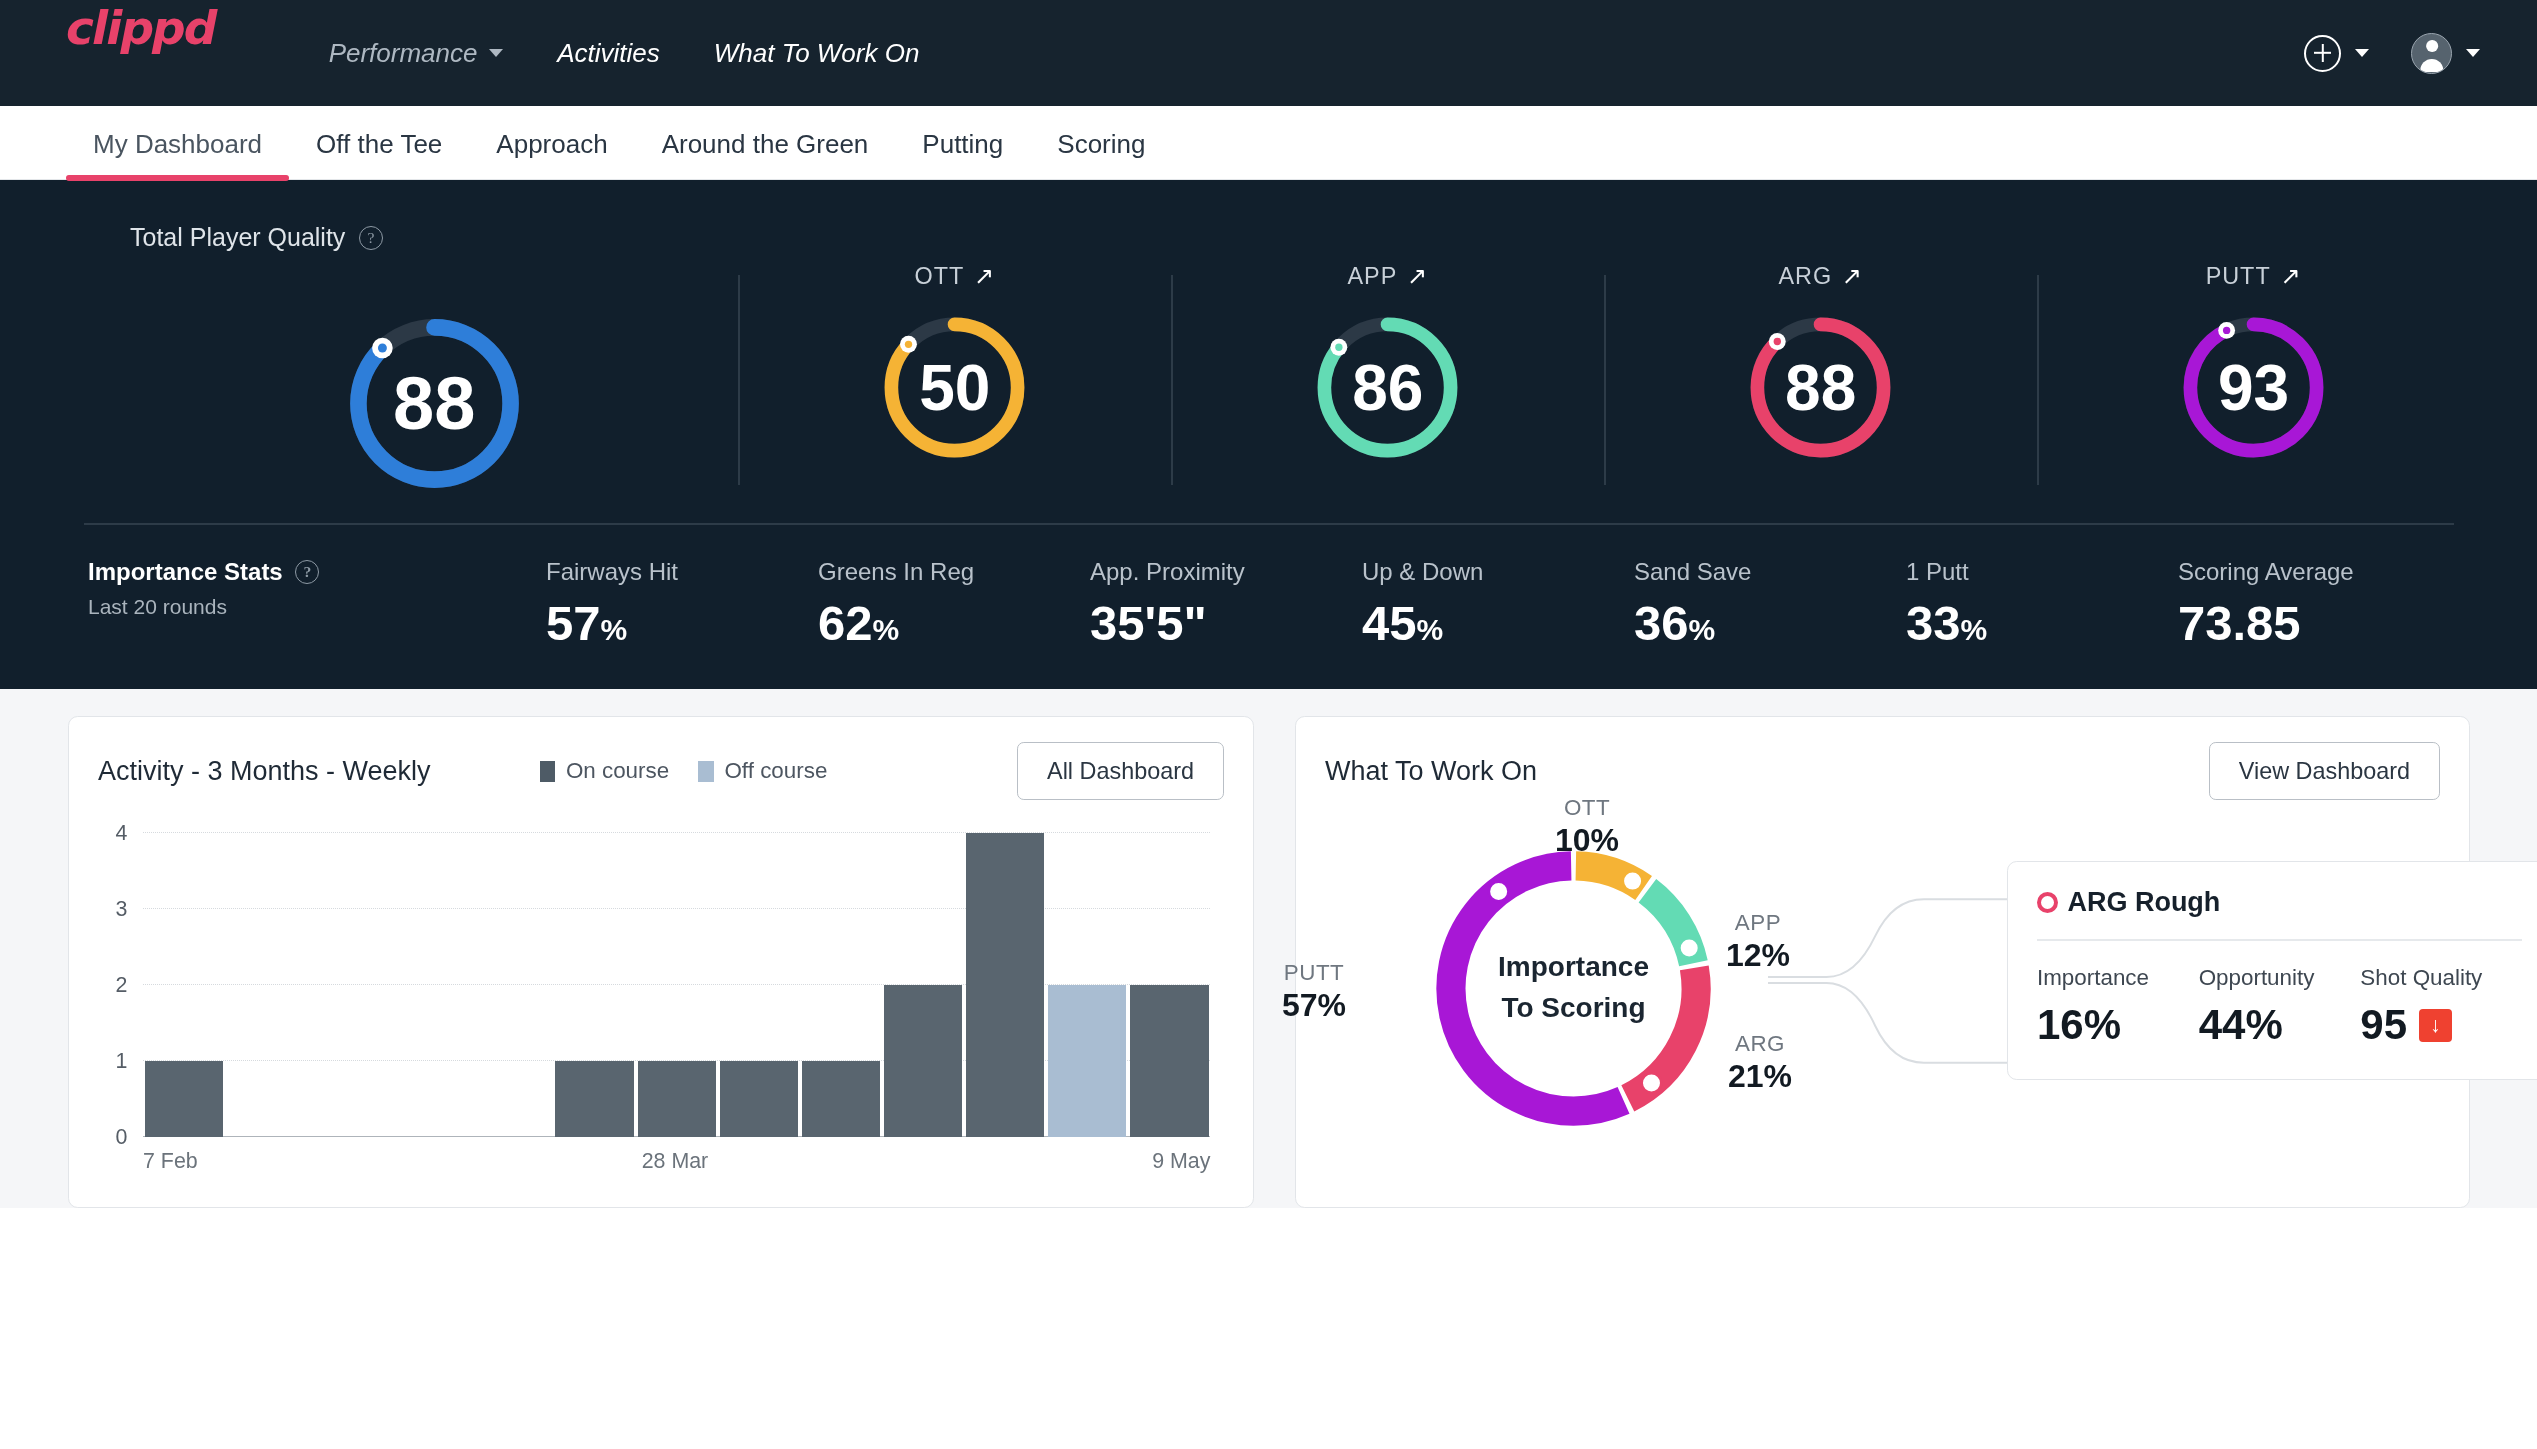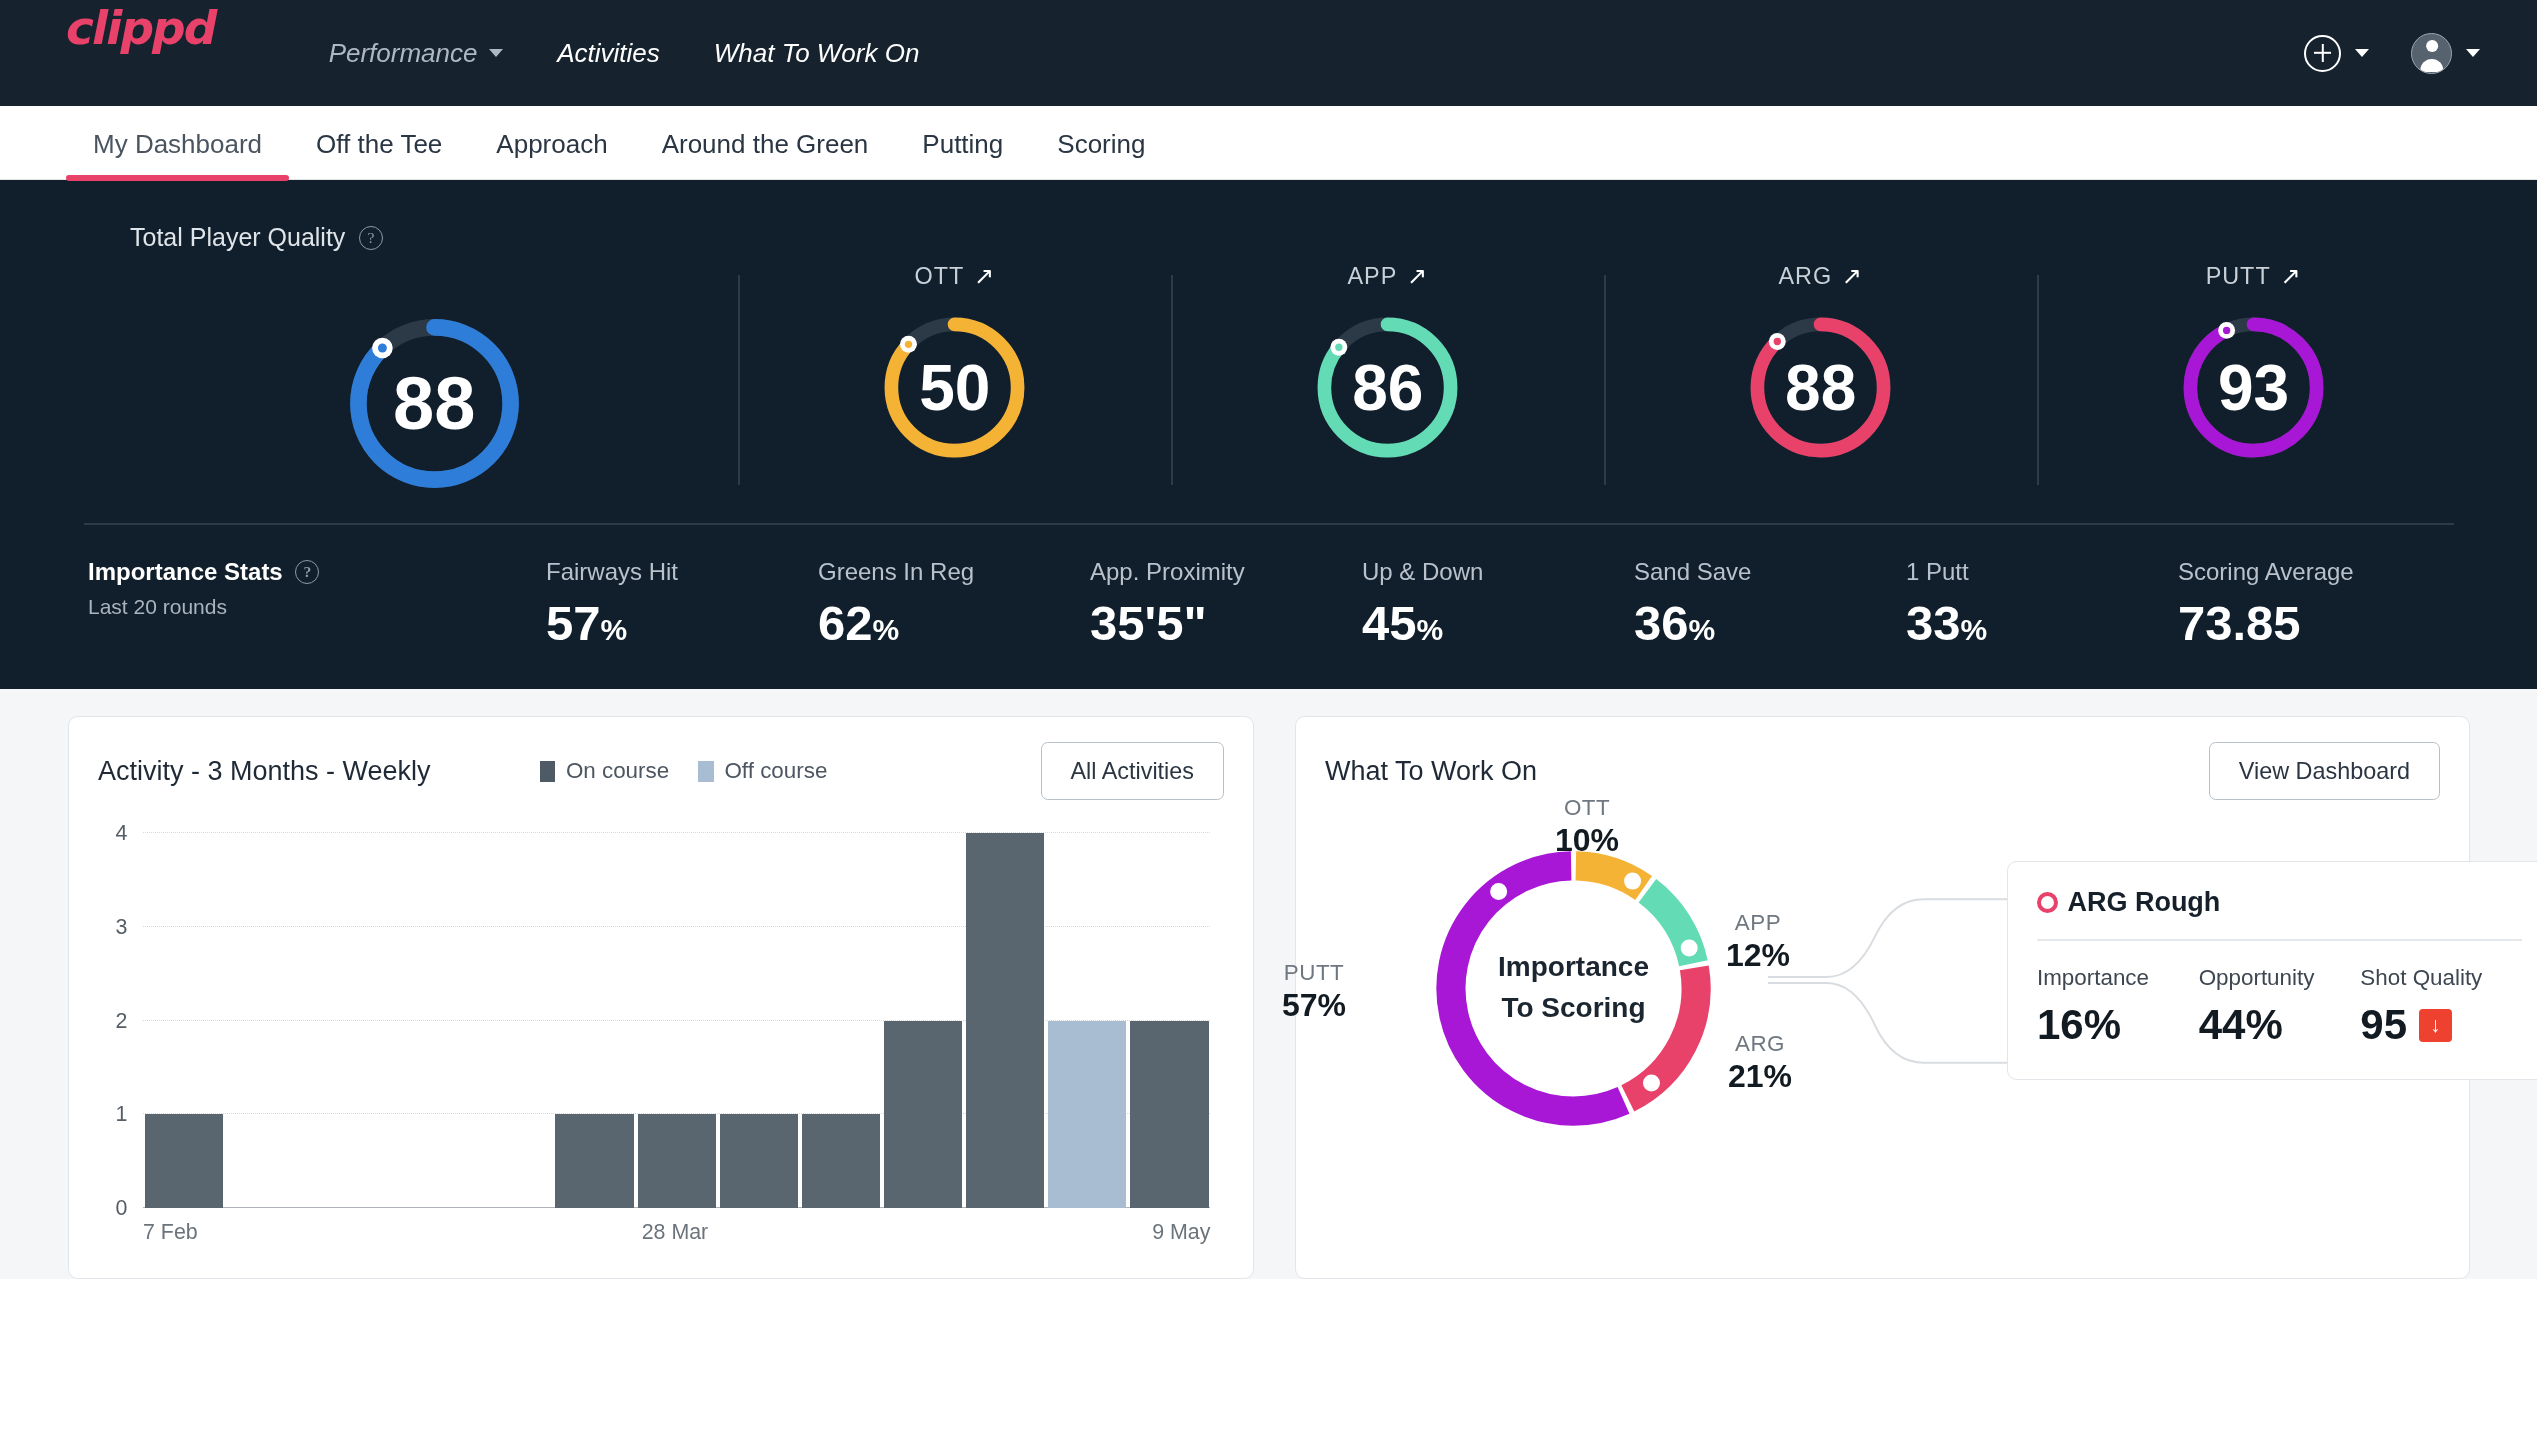--- a/index.html
+++ b/index.html
@@ -175,21 +175,21 @@
   }
   .tstats-sub { font-size: 21px; color: #aab4bd; }
   .tstat { flex: 1; }
   .tstat-name { font-size: 24px; color: #b9c2cb; margin-bottom: 13.6px; }
   .tstat-val { font-size: 49px; font-weight: bold; color: #ffffff; line-height: 1; }
   .tstat-val .unit { font-size: 30px; font-weight: bold; }
 
   
   .bottom {
     background: #f5f6f8; padding: 27px 68px 0 68px;
-    display: flex; gap: 41px; height: 590px;
+    display: flex; gap: 41px; height: 519px;
   }
   .card {
     background: #ffffff; border: 1.9px solid #e2e5e9; border-radius: 9.7px;
     padding: 25px 29px; display: flex; flex-direction: column;
   }
   .card.activity { flex: 0 0 1186px; }
   .card.work { flex: 1; }
   .card-head { display: flex; align-items: center; margin-bottom: 3.9px; }
   .card-title { font-size: 27px; color: #1f2a36; font-weight: normal; }
   .legend { display: flex; align-items: center; gap: 29px; margin-left: 109px; }
@@ -440,21 +440,21 @@
       <div class="legend">
         <div class="legend-item">
           <span class="swatch sw-on"></span>
           <span>On course</span>
         </div>
         <div class="legend-item">
           <span class="swatch sw-off"></span>
           <span>Off course</span>
         </div>
       </div>
-      <button class="btn">All Activities</button>
+      <button class="btn">All Dashboard</button>
     </div>
     <div class="chart">
       <div class="plot" id="plot">
           <div class="gridline zero" style="bottom: 0%;">
             <span class="ytick">0</span>
           </div>
           <div class="gridline" style="bottom: 25%;">
             <span class="ytick">1</span>
           </div>
           <div class="gridline" style="bottom: 50%;">

